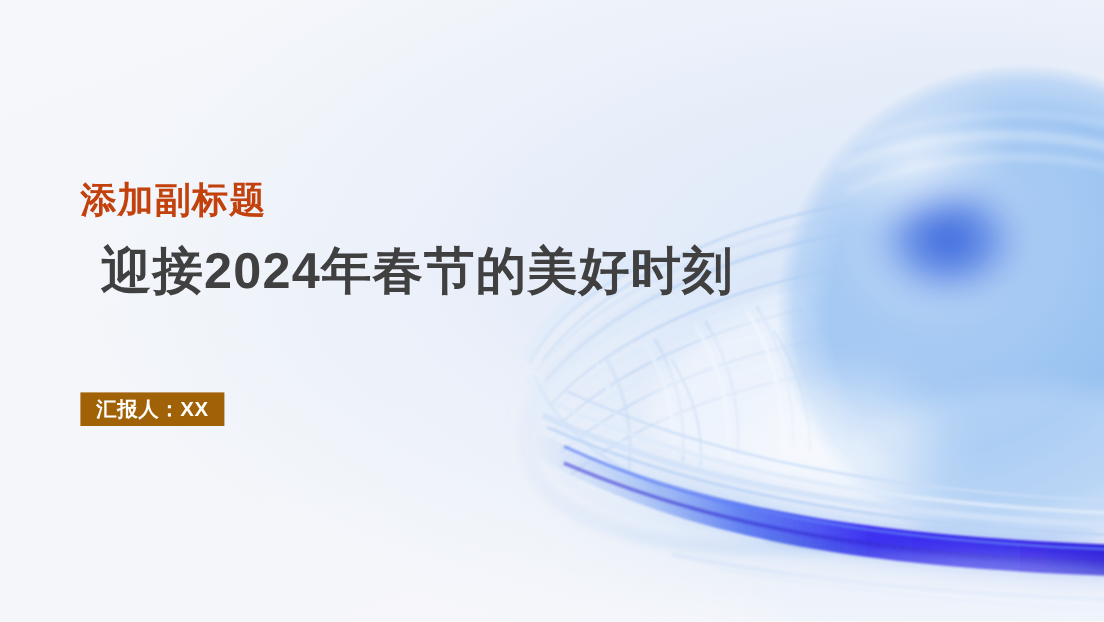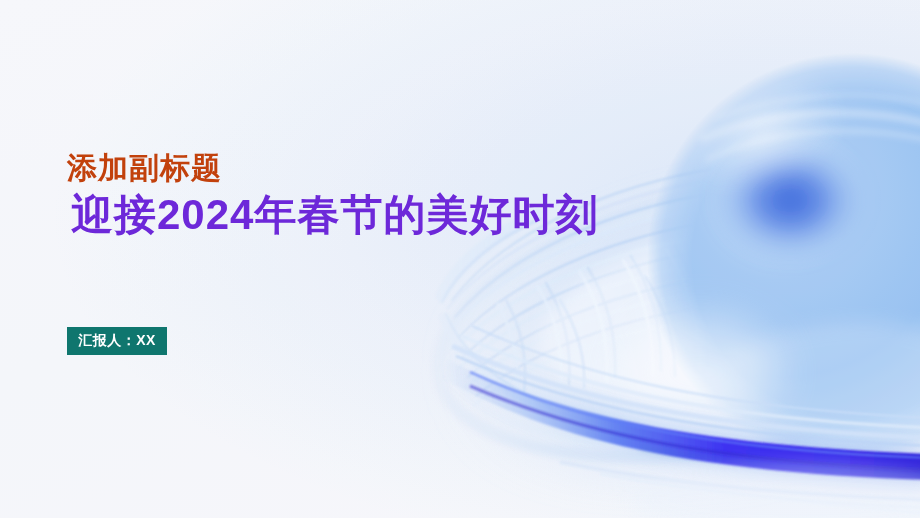--- a/index.html
+++ b/index.html
@@ -46,35 +46,35 @@
     font-weight: 700;
     color: #c2410c;
     letter-spacing: 1px;
     line-height: 1.18;
     margin: 0 0 6px 0;
     white-space: nowrap;
   }
   .main-title {
     font-size: 42px;
     font-weight: 700;
-    color: #6d28d9;
+    color: #404040;
     letter-spacing: 1px;
     line-height: 1.14;
-    margin: 4px;
+    margin: 17px;
     white-space: nowrap;
   }
   .presenter-badge {
     position: absolute;
     left: 67px;
     top: 327px;
-    width: 100px;
+    width: 120px;
     height: 28px;
-    background: #0f766e;
+    background: #a16207;
     color: #ffffff;
-    font-size: 14px;
+    font-size: 17px;
     font-weight: 700;
     letter-spacing: 0.5px;
     display: flex;
     align-items: center;
     justify-content: center;
     z-index: 40;
     box-sizing: border-box;
   }
 </style>
 </head>

